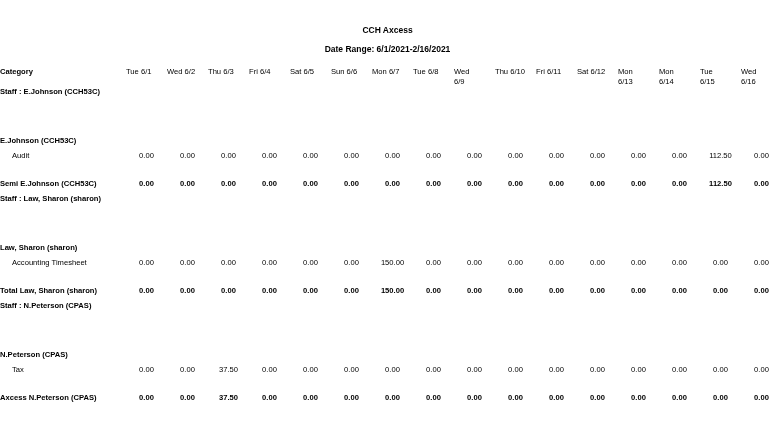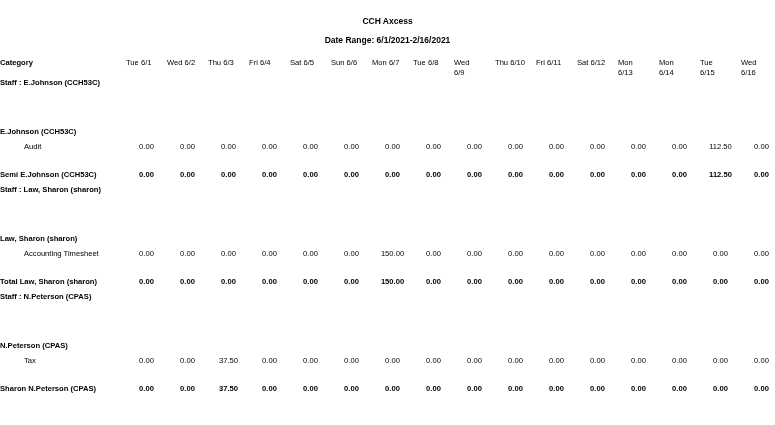--- a/index.html
+++ b/index.html
@@ -16,21 +16,21 @@
   }
   .page {
     position: relative;
     width: 775px;
     height: 425px;
     padding: 0;
     box-sizing: border-box;
   }
   .header {
     text-align: center;
-    padding-top: 12px;
+    padding-top: 21px;
   }
   .header div {
     font-size: 8.5px;
     font-weight: bold;
     line-height: 19px;
   }
   table.timesheet {
     width: 100%;
     border-collapse: collapse;
     table-layout: fixed;
@@ -58,21 +58,21 @@
   }
   .hdr-row th {
     padding-bottom: 4px;
   }
   td.cat {
     text-align: left;
     padding-left: 4px;
     white-space: nowrap;
   }
   td.cat.indent {
-    padding-left: 24px;
+    padding-left: 12px;
   }
   td.num {
     text-align: center;
   }
   tr.staff-row td,
   tr.group-row td,
   tr.total-row td {
     font-weight: bold;
   }
   tr.detail-row td {
@@ -309,21 +309,21 @@
         <td class="num">0.00</td>
         <td class="num">0.00</td>
         <td class="num">0.00</td>
         <td class="num">0.00</td>
 
       </tr>
       <tr class="spacer-sm">
           <td colspan="18"></td>
         </tr>
       <tr class="total-row data-line">
-        <td class="cat">Sharon N.Peterson (CPAS)</td>
+        <td class="cat">Axcess N.Peterson (CPAS)</td>
         <td class="num">0.00</td>
         <td class="num">0.00</td>
         <td class="num">37.50</td>
         <td class="num">0.00</td>
         <td class="num">0.00</td>
         <td class="num">0.00</td>
         <td class="num">0.00</td>
         <td class="num">0.00</td>
         <td class="num">0.00</td>
         <td class="num">0.00</td>

